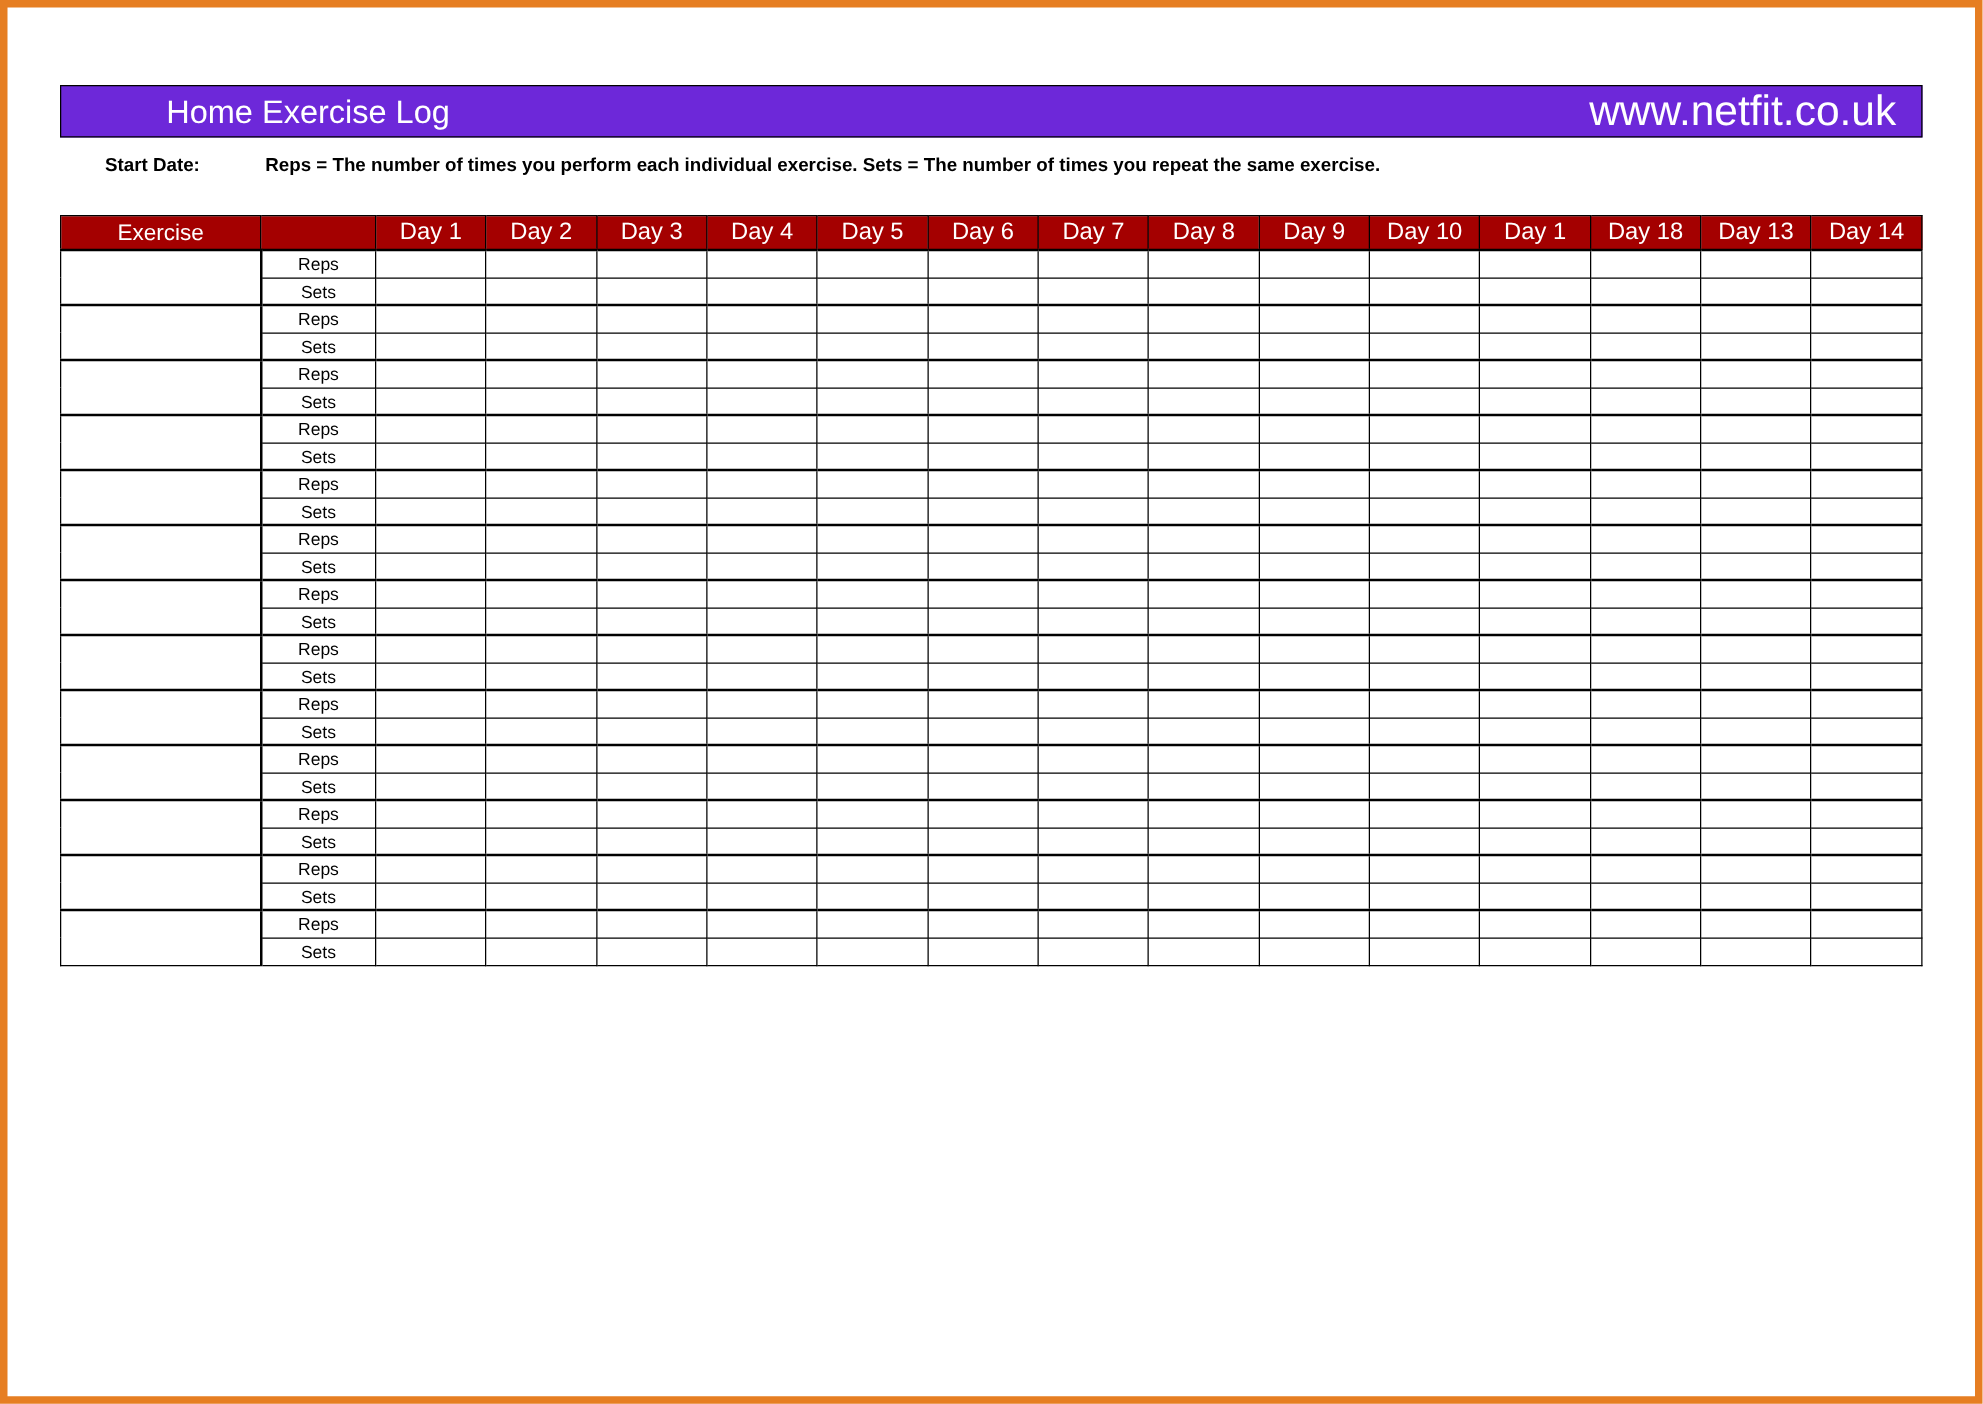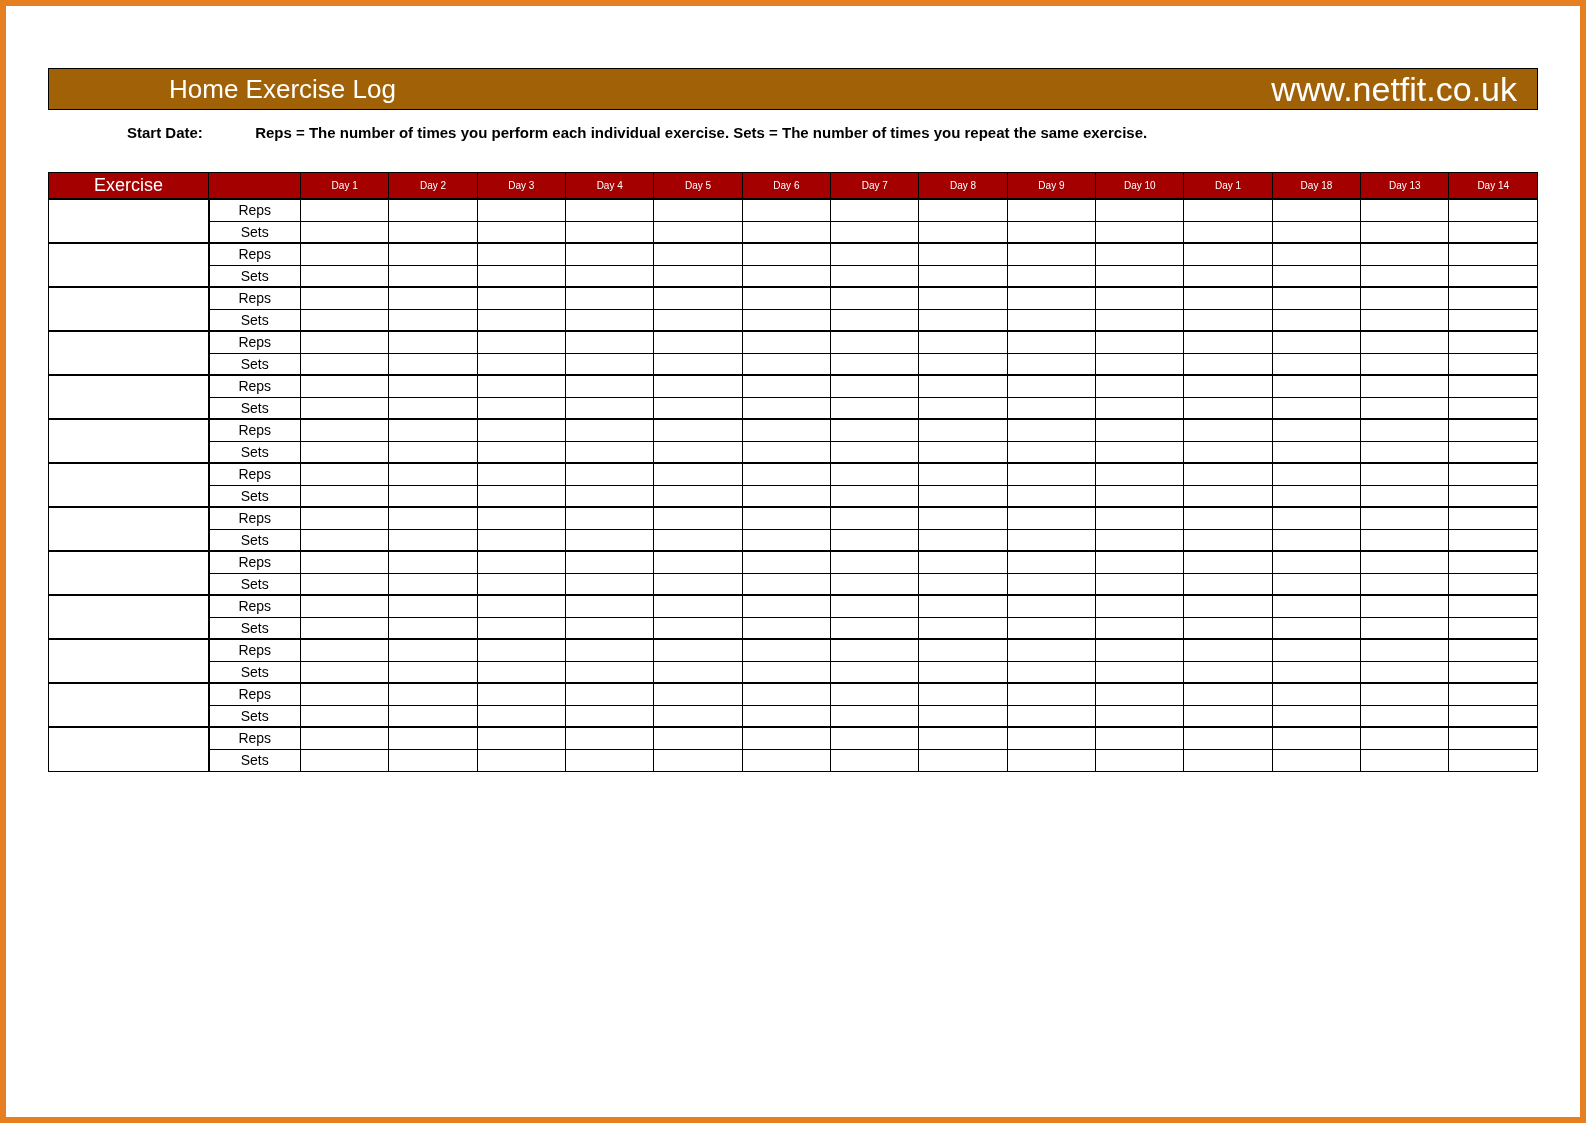--- a/index.html
+++ b/index.html
@@ -11,26 +11,26 @@
     border: 6px solid #E67E22;
     padding: 54px 22px 40px 22px;
     position: relative;
   }
   .top-band {
     position: absolute;
     left: 42px;
     right: 42px;
     top: 62px;
     height: 42px;
-    background: #a16207;
+    background: #6d28d9;
     border: 1px solid #000;
     display: flex;
     align-items: center;
     justify-content: space-between;
-    padding: 0 20px 0 120px;
+    padding: 0 20px 0 84px;
     color: #fff;
   }
   .top-band .title {
     font-size: 26px;
     font-weight: normal;
   }
   .top-band .site {
     font-size: 34px;
     font-weight: normal;
   }
@@ -39,41 +39,41 @@
     left: 42px;
     right: 42px;
     top: 116px;
     padding-left: 36px;
     font-size: 15px;
     font-weight: bold;
     color: #000;
     line-height: 1.5;
   }
   .info .sd-label { display: inline-block; width: 124px; }
-  .info .line { display: block; margin-left: 43px; }
+  .info .line { display: block; }
   .info .line2 { padding-left: 124px; }
   .table-wrap {
     position: absolute;
     left: 42px;
     right: 42px;
     top: 166px;
   }
   table {
     border-collapse: collapse;
     width: 100%;
     table-layout: fixed;
   }
   col.ex { width: 160px; }
   col.rs { width: 92px; }
   col.day { width: auto; }
   thead th {
     background: #A40000;
     color: #fff;
     font-weight: normal;
-    font-size: 10px;
+    font-size: 19px;
     text-align: center;
     border: 1px solid #000;
     height: 24px;
     padding: 2px 4px;
     white-space: nowrap;
   }
   thead th.exh {
     font-size: 18px;
     font-weight: normal;
     text-align: center;

